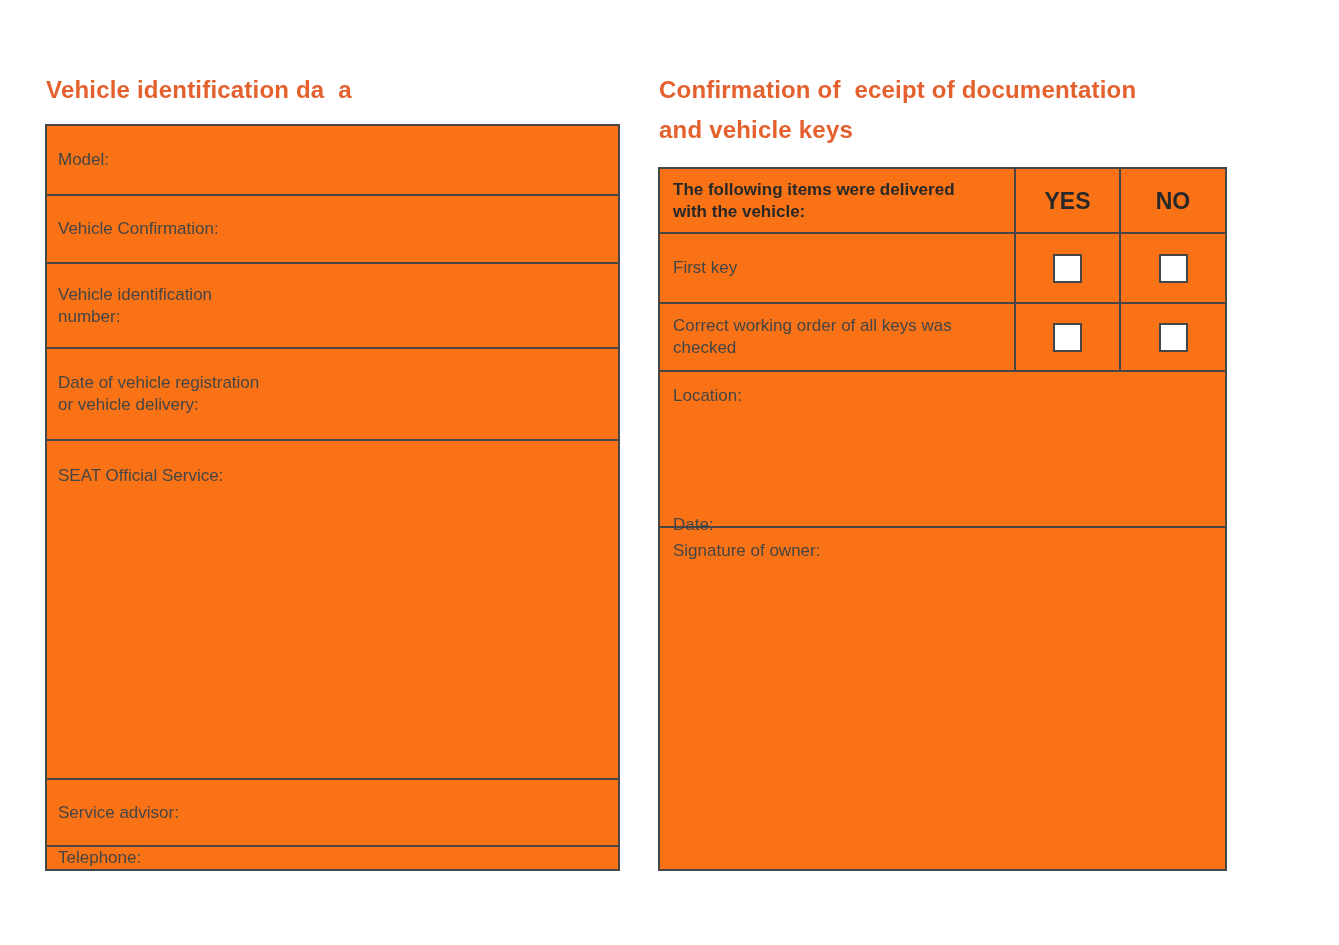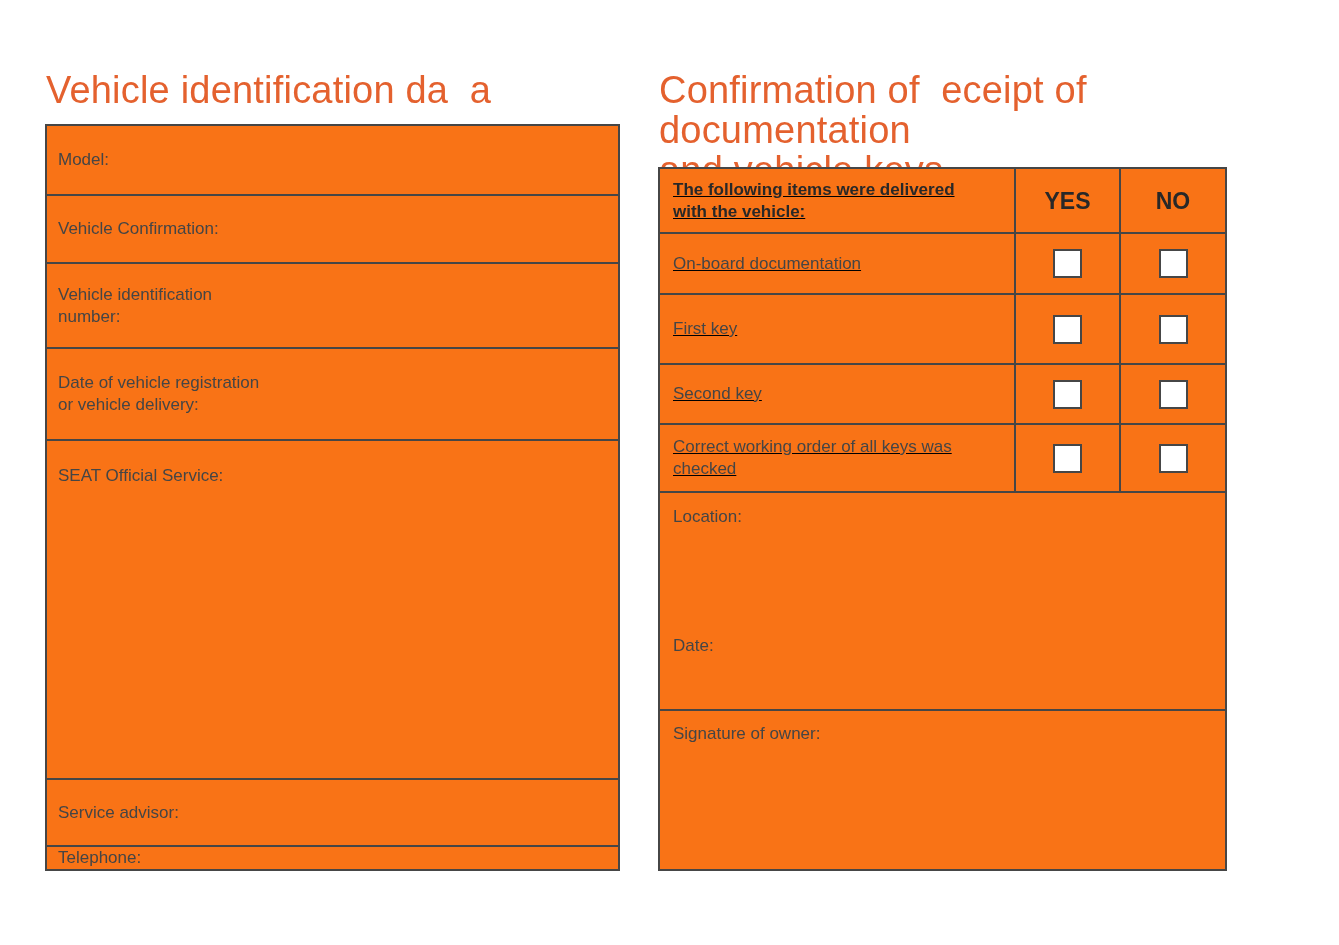--- a/index.html
+++ b/index.html
@@ -2,22 +2,22 @@
 <html><head>
 <meta charset="utf-8">
 <style>
   * { margin:0; padding:0; box-sizing:border-box; }
   html,body { width:1339px; height:945px; background:#ffffff; overflow:hidden; }
   body { position:relative; font-family:"Liberation Sans", sans-serif; }
 
   .heading {
     position:absolute;
     color:#e4612e;
-    font-weight:normal;
-    font-size:38px;
+    font-weight:bold;
+    font-size:24px;
     line-height:40px;
     white-space:pre-wrap;
     letter-spacing:0.2px;
   }
   #left-heading  { left:46px;  top:70px; }
   #right-heading { left:659px; top:70px; }
 
   .form-table {
     position:absolute;
     border:2px solid #464646;
@@ -63,42 +63,41 @@
   .rrow-0 { height:61px; }
   .rrow-1 { height:70px; }
   .rrow-2 { height:60px; }
   .rrow-3 { height:68px; }
 
   .rlabel-cell {
     display:flex;
     align-items:center;
     padding-left:13px;
     padding-right:16px;
-    text-decoration:underline;
   }
   .rcheck-cell {
     border-left:2px solid #464646;
     display:flex;
     align-items:center;
     justify-content:center;
   }
   .yesno {
     font-size:23px;
   }
   .checkbox {
     width:29px;
     height:29px;
     border:2px solid #464646;
     background:#ffffff;
     cursor:pointer;
   }
 
   .location-cell {
     position:relative;
-    height:218px;
+    height:156px;
     border-top:2px solid #464646;
     padding:13px 13px 0 13px;
   }
   .date-label { position:absolute; left:13px; top:142px; }
 
   .signature-cell {
     flex:1;
     border-top:2px solid #464646;
     padding:12px 13px 0 13px;
   }
@@ -145,55 +144,33 @@
 with the vehicle:</span>
     </div>
     <div class="rcheck-cell">
       <span class="label bold yesno">YES</span>
     </div>
     <div class="rcheck-cell">
       <span class="label bold yesno">NO</span>
     </div>
   </div>
 
-  <div class="rgrid rrow-0">
-    <div class="rlabel-cell">
-      <span class="label">On-board documentation</span>
-    </div>
-    <div class="rcheck-cell">
-      <div class="checkbox"></div>
-    </div>
-    <div class="rcheck-cell">
-      <div class="checkbox"></div>
-    </div>
-  </div>
 
   <div class="rgrid rrow-1">
     <div class="rlabel-cell">
       <span class="label">First key</span>
     </div>
     <div class="rcheck-cell">
       <div class="checkbox"></div>
     </div>
     <div class="rcheck-cell">
       <div class="checkbox"></div>
     </div>
   </div>
 
-  <div class="rgrid rrow-2">
-    <div class="rlabel-cell">
-      <span class="label">Second key</span>
-    </div>
-    <div class="rcheck-cell">
-      <div class="checkbox"></div>
-    </div>
-    <div class="rcheck-cell">
-      <div class="checkbox"></div>
-    </div>
-  </div>
 
   <div class="rgrid rrow-3">
     <div class="rlabel-cell">
       <span class="label">Correct working order of all keys was
 checked</span>
     </div>
     <div class="rcheck-cell">
       <div class="checkbox"></div>
     </div>
     <div class="rcheck-cell">

